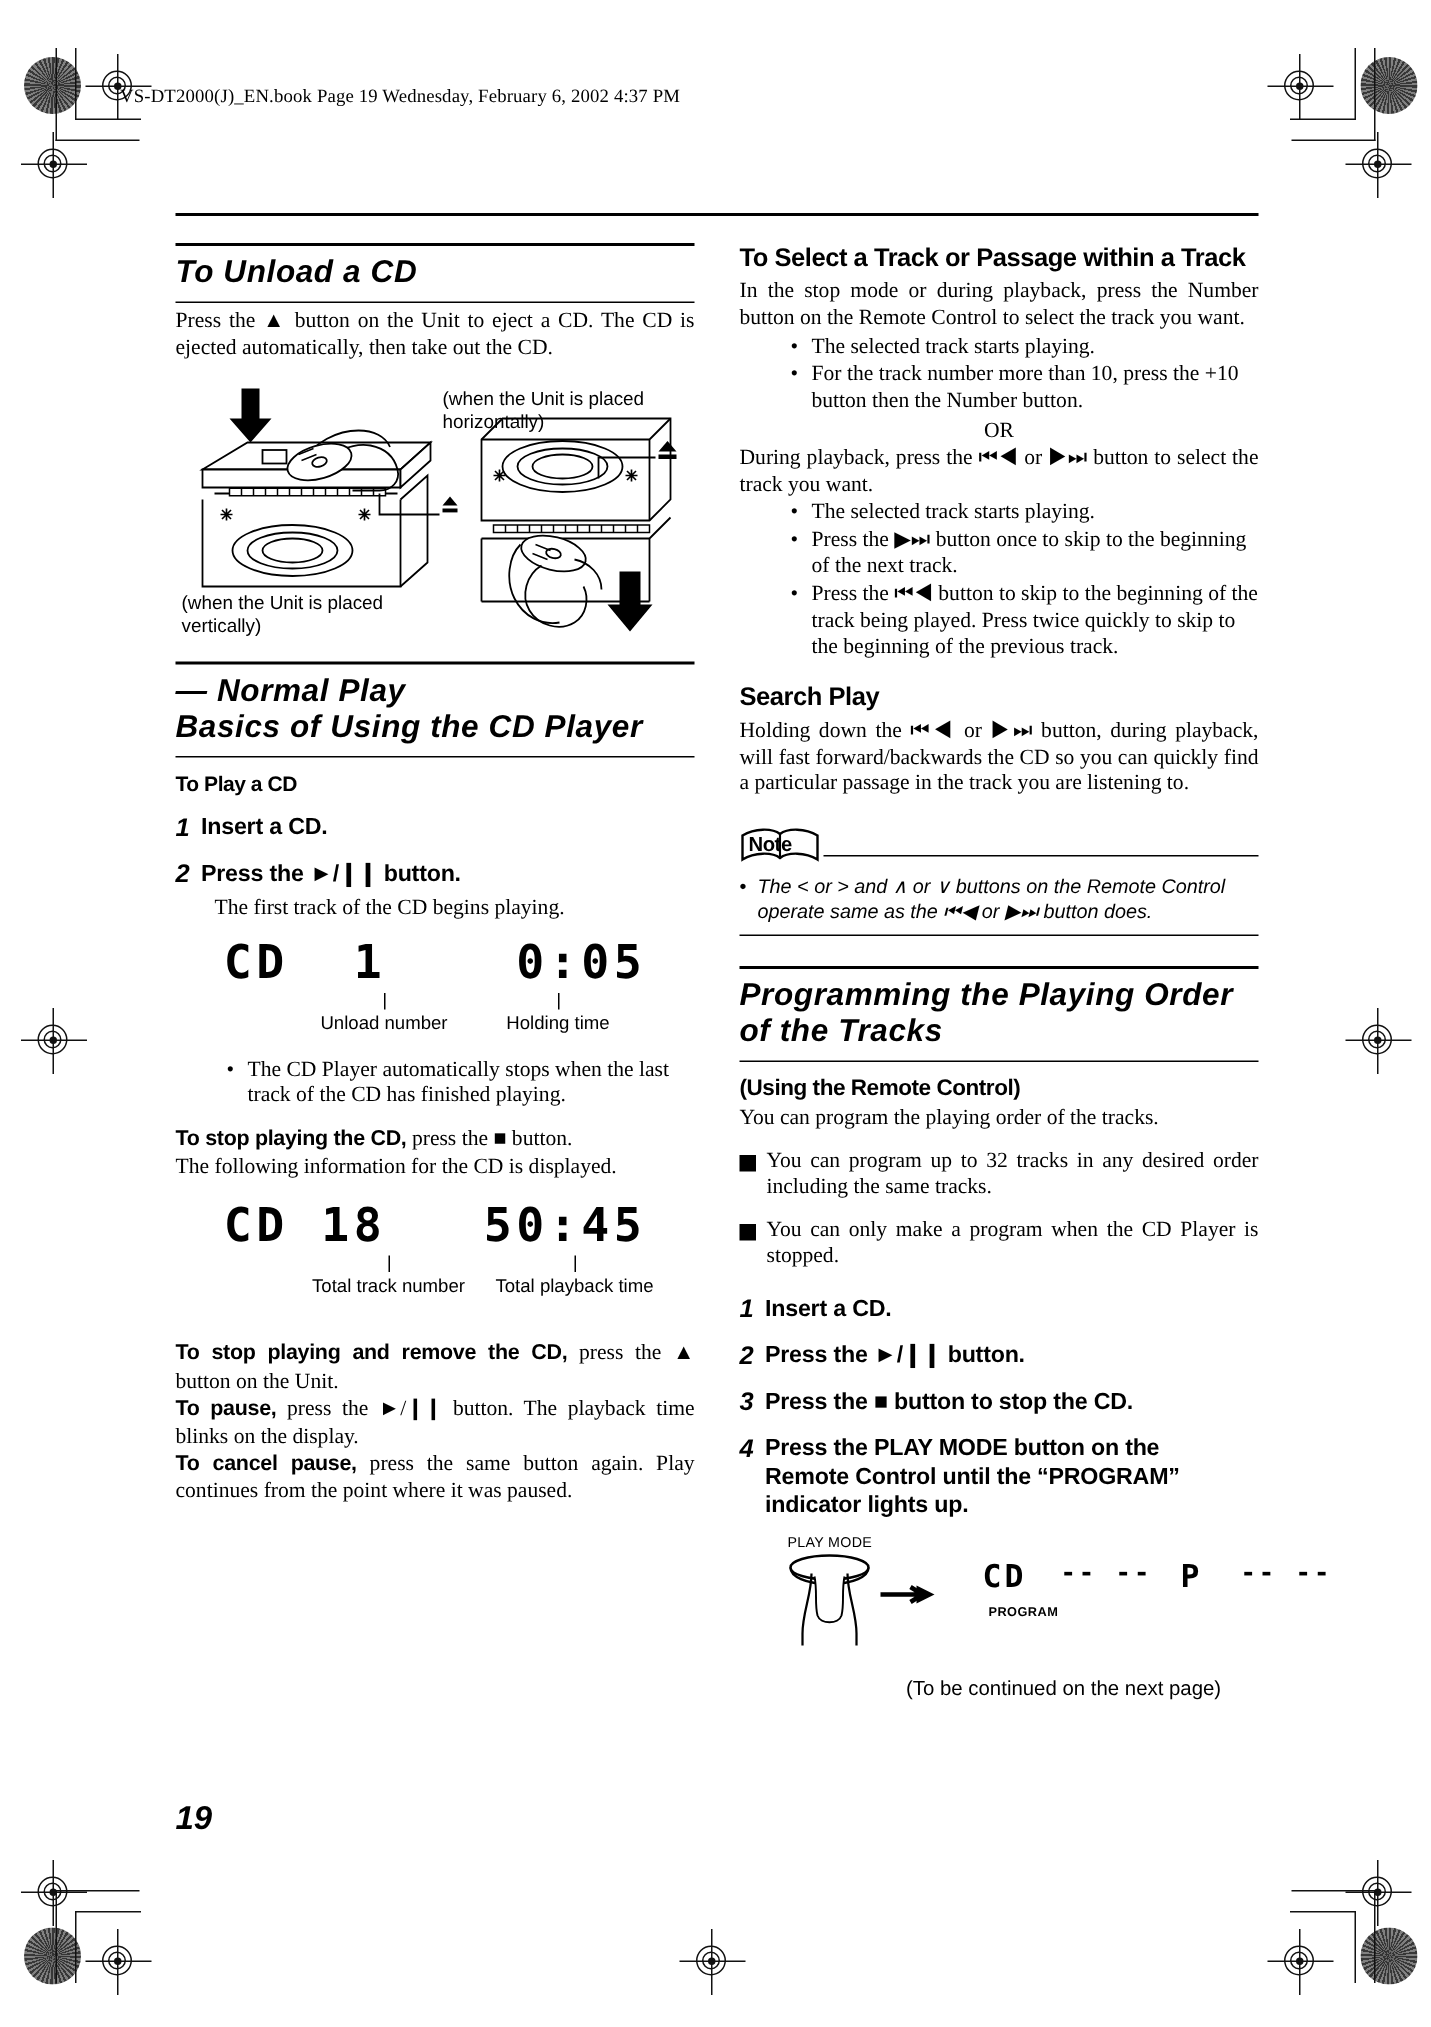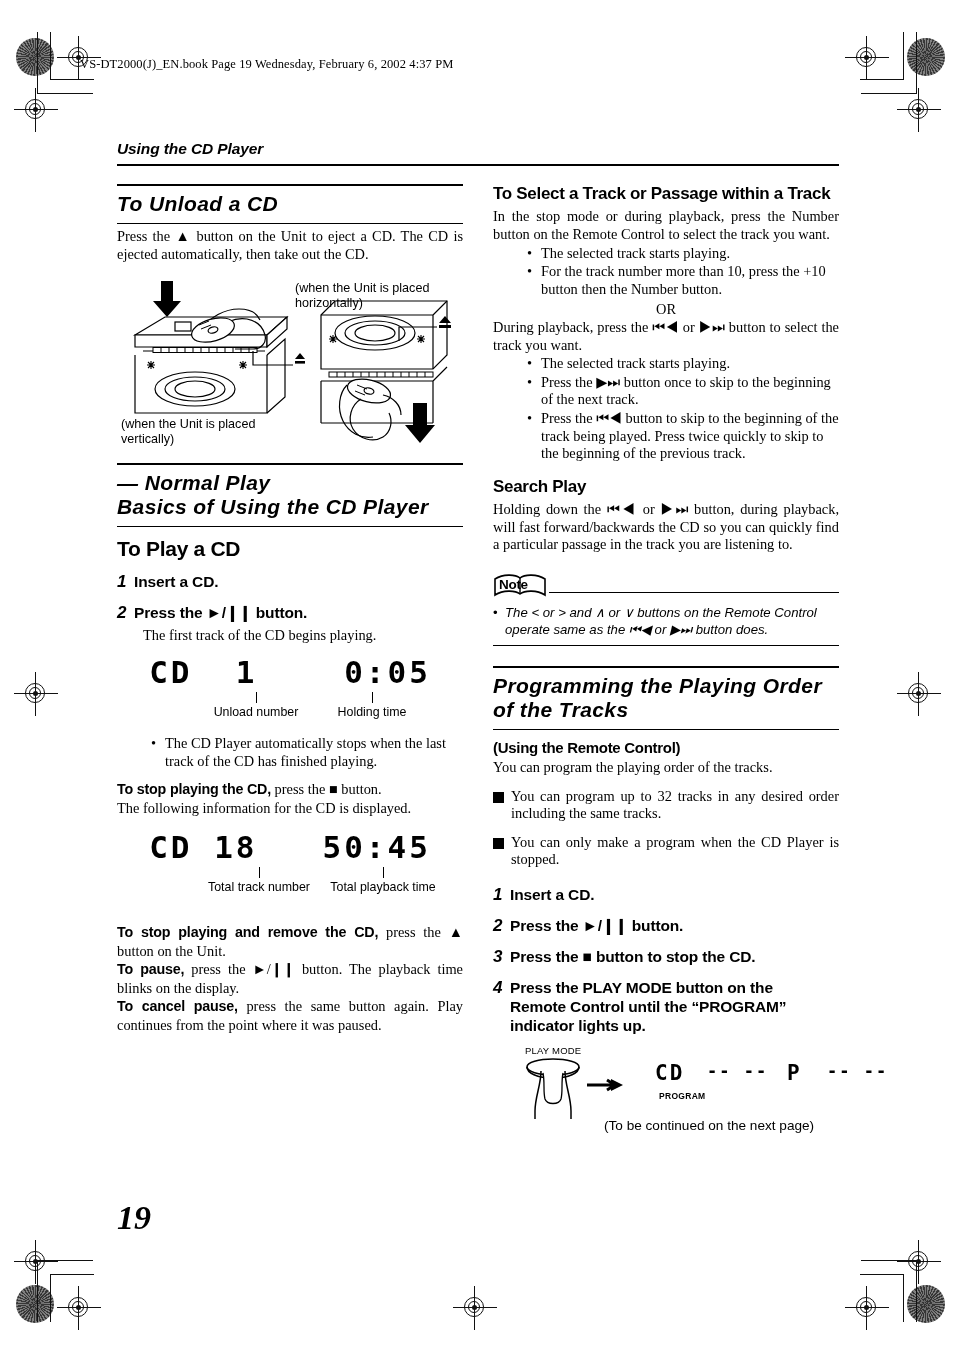--- a/index.html
+++ b/index.html
@@ -103,21 +103,21 @@
     font-size: 21px;
     letter-spacing: .4px;
     line-height: 1.14;
     margin: 0;
   }
   .h1rule { border-bottom: 1.6px solid #000; margin-top: 7px; }
 
   .h2 {
     font-family: "Liberation Sans", sans-serif;
     font-weight: bold;
-    font-size: 21px;
+    font-size: 14px;
     letter-spacing: -0.3px;
     margin: 0 0 2px 0;
     line-height: 1.2;
   }
   .h2.bigger { font-size: 17px; }
 
   p.body {
     font-family: "Liberation Serif", serif;
     font-size: 14.4px;
     line-height: 1.22;
@@ -295,24 +295,24 @@
   .continued {
     position: absolute;
     right: 0;
     font-family: "Liberation Sans", sans-serif;
     font-size: 13.6px;
   }
 
   .pagenum {
     position: absolute;
     left: 117px; top: 1199px;
-    font-family: Liberation Serif, serif;
+    font-family: Liberation Sans, sans-serif;
     font-weight: bold;
     font-style: italic;
-    font-size: 34px;
+    font-size: 22px;
   }
 
   .playmode-fig {
     position: relative;
     height: 70px;
     margin-top: 10px;
     margin-left: 14px;
   }
   .pm-label {
     position: absolute; left: 18px; top: 0;
@@ -436,21 +436,20 @@
 
   <div class="cropline" style="left:903px; top:1274px; width:1.4px; height:48px;"></div>
   <div class="cropline" style="left:916px; top:1260px; width:1.4px; height:62px;"></div>
   <div class="cropline" style="left:861px; top:1260px; width:56px; height:1.4px;"></div>
   <div class="cropline" style="left:860px; top:1274px; width:44px; height:1.4px;"></div>
 
   <div class="filepath">VS-DT2000(J)_EN.book  Page 19  Wednesday, February 6, 2002  4:37 PM</div>
 
   <div class="content">
 
-    <div class="running-head">Using the CD Player</div>
     <div class="rule-head"></div>
 
     <div class="cols">
 
       <div class="col">
 
         <div class="h1bar-top">
           <div class="h1">To Unload a CD</div>
         </div>
         <div class="h1rule"></div>

